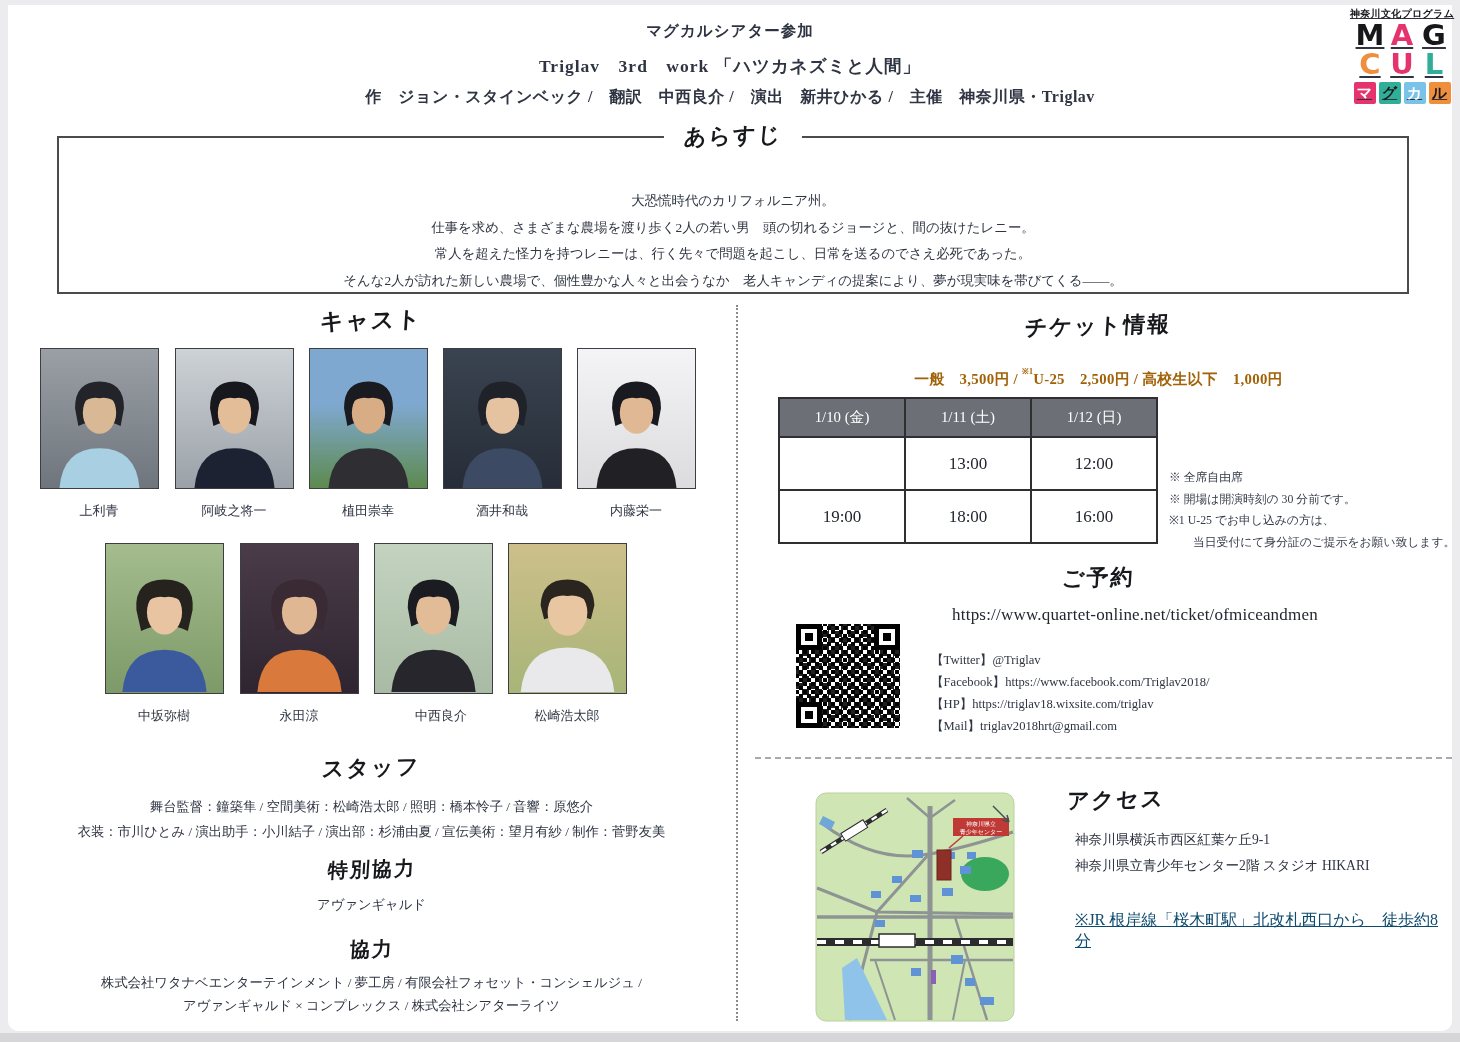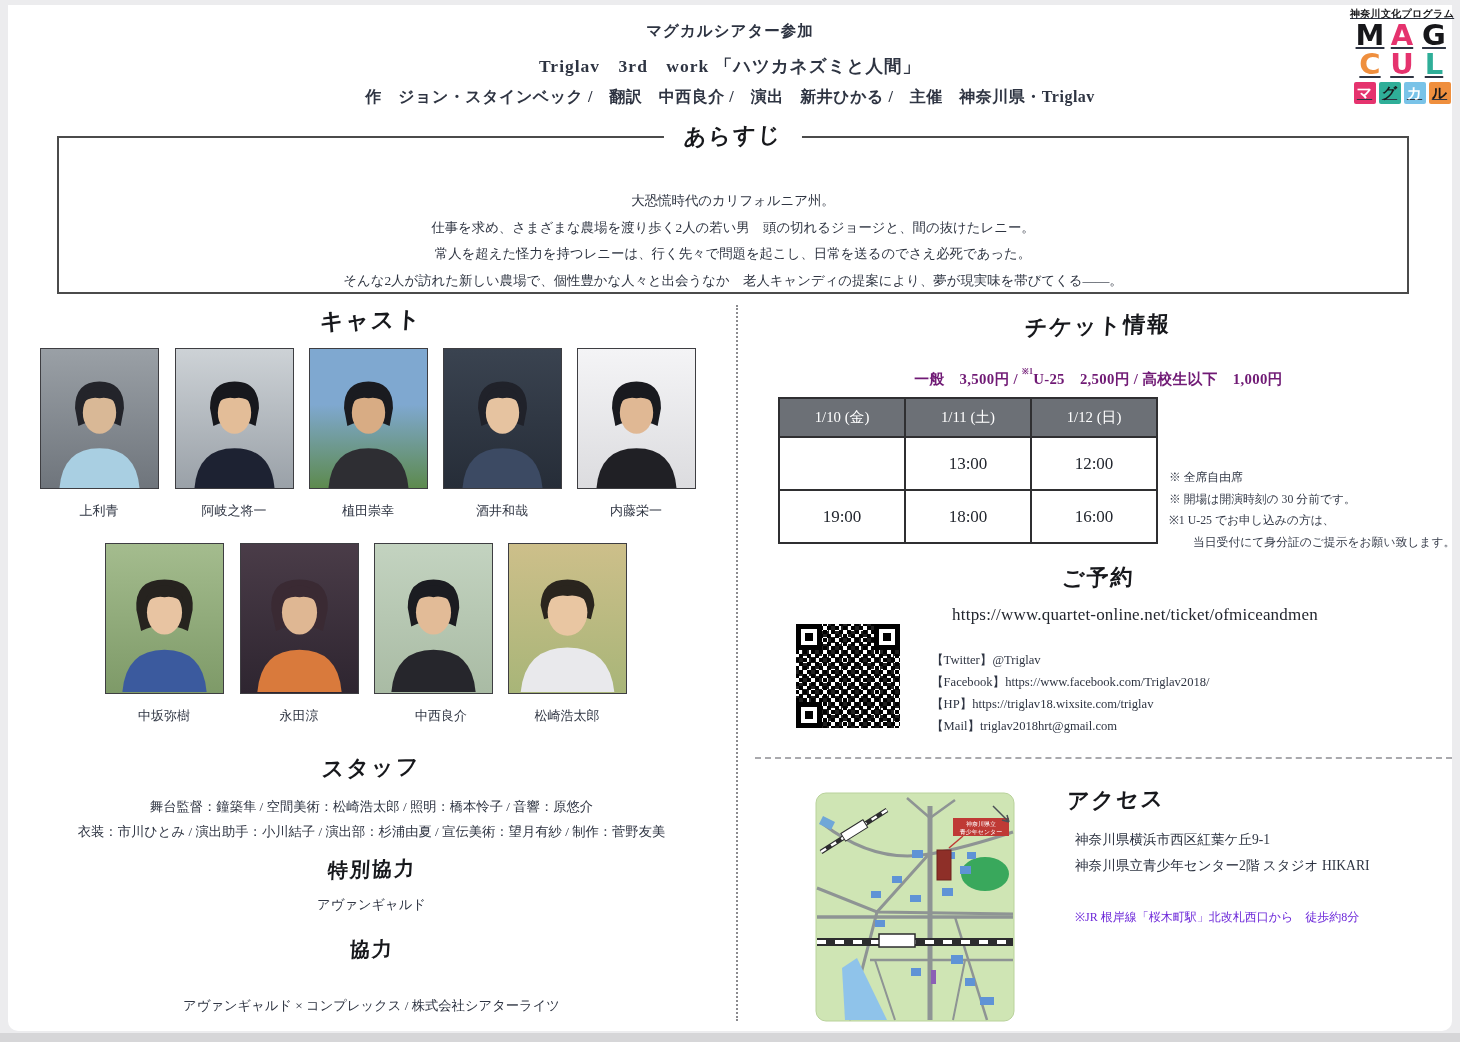--- a/index.html
+++ b/index.html
@@ -60,21 +60,21 @@
   .supline1{top:969px;font-size:13.3px;}
   .supline2{top:992px;font-size:13.3px;}
 
   
   .vdiv{left:728px;top:300px;height:716px;width:0;border-left:2px dotted #8a8a8e;}
   .hdash{left:747px;top:752px;width:700px;height:0;border-top:2px dashed #a9a9ad;}
 
   
   .rightcol{left:737px;top:0;width:707px;height:1026px;}
   .tickettitle{top:306px;font-size:22px;}
-  .priceline{top:360px;font-size:14.8px;font-weight:bold;color:#701a75;letter-spacing:.3px;}
+  .priceline{top:360px;font-size:14.8px;font-weight:bold;color:#a16207;letter-spacing:.3px;}
   .priceline sup{font-size:8px;vertical-align:10px;}
 
   table.sched{position:absolute;left:33px;top:392px;border-collapse:collapse;font-family:inherit;padding-left:32px;}
   table.sched th{width:126px;height:39px;background:#6c7076;color:#fff;font-size:14.8px;font-weight:normal;
                  border:2px solid #2f2f31;}
   table.sched td{width:126px;height:53px;background:#fff;color:#23272f;font-size:17px;text-align:center;
                  border:2px solid #2f2f31;}
   .notes{left:424px;top:462px;font-size:11.8px;line-height:21.5px;color:#353b49;white-space:nowrap;}
   .notes .indent{padding-left:24px;}
 
@@ -88,21 +88,21 @@
        repeating-conic-gradient(rgba(0,0,0,.88) 0% 25%, transparent 0% 50%) 0px 0px/13px 13px,
        repeating-conic-gradient(#000 0% 25%, #fff 0% 50%) 3px 2px/8px 8px;}
   .finder{position:absolute;width:26px;height:26px;background:#fff;border:5px solid #000;}
   .finder::after{content:"";position:absolute;left:4px;top:4px;width:8px;height:8px;background:#000;}
   .f1{left:5px;top:5px;} .f2{right:5px;top:5px;} .f3{left:5px;bottom:5px;}
 
   .contacts{left:186px;top:644px;font-size:12.6px;line-height:22px;color:#2e3442;white-space:nowrap;}
 
   .acctitle{left:322px;top:780px;font-size:22px;}
   .accaddr{left:330px;top:822px;font-size:13.6px;line-height:26px;color:#2e3442;}
-  .accroute{left:330px;top:903px;font-size:12px;color:#6d28d9;}
+  .accroute{left:330px;top:903px;font-size:16px;color:#0c4a6e;text-decoration:underline;}
 
   .mapwrap{left:70px;top:787px;width:200px;height:230px;}
 </style>
 </head>
 <body>
 
 <div class="sheet">
 
   <div class="abs ctr hd1">マグカルシアター参加</div>
   <div class="abs ctr hd2">Triglav　3rd　work 「ハツカネズミと人間」</div>
@@ -225,20 +225,21 @@
     <div class="pname" style="left:499px;top:702px">松崎浩太郎</div>
 
     <div class="abs ctr stafftitle"><span class="hand">スタッフ</span></div>
     <div class="abs ctr staffline1">舞台監督：鐘築隼 / 空間美術：松崎浩太郎 / 照明：橋本怜子 / 音響：原悠介</div>
     <div class="abs ctr staffline2">衣装：市川ひとみ / 演出助手：小川結子 / 演出部：杉浦由夏 / 宣伝美術：望月有紗 / 制作：菅野友美</div>
 
     <div class="abs ctr sptitle"><span class="hand">特別協力</span></div>
     <div class="abs ctr spline">アヴァンギャルド</div>
 
     <div class="abs ctr suptitle"><span class="hand">協力</span></div>
+    <div class="abs ctr supline1">株式会社ワタナベエンターテインメント / 夢工房 / 有限会社フォセット・コンシェルジュ /</div>
     <div class="abs ctr supline2">アヴァンギャルド × コンプレックス / 株式会社シアターライツ</div>
   </div>
 
   <div class="abs vdiv"></div>
 
   <div class="abs rightcol">
     <div class="abs ctr tickettitle"><span class="hand">チケット情報</span></div>
 
     <div class="abs ctr priceline">
       <span>一般　3,500円 / </span><sup>※1</sup><span>U-25　2,500円 / </span><span>高校生以下　1,000円</span>

